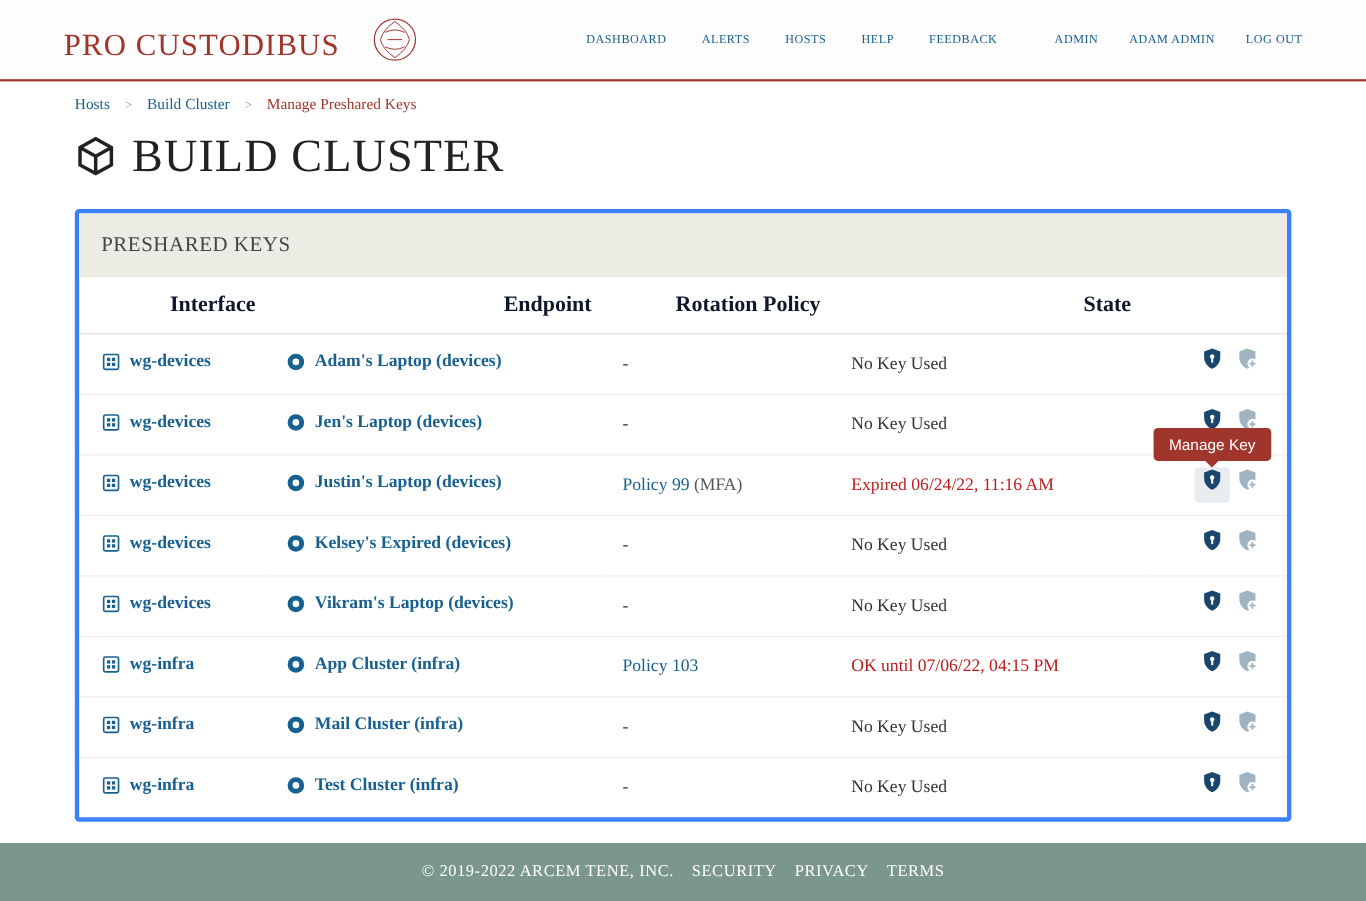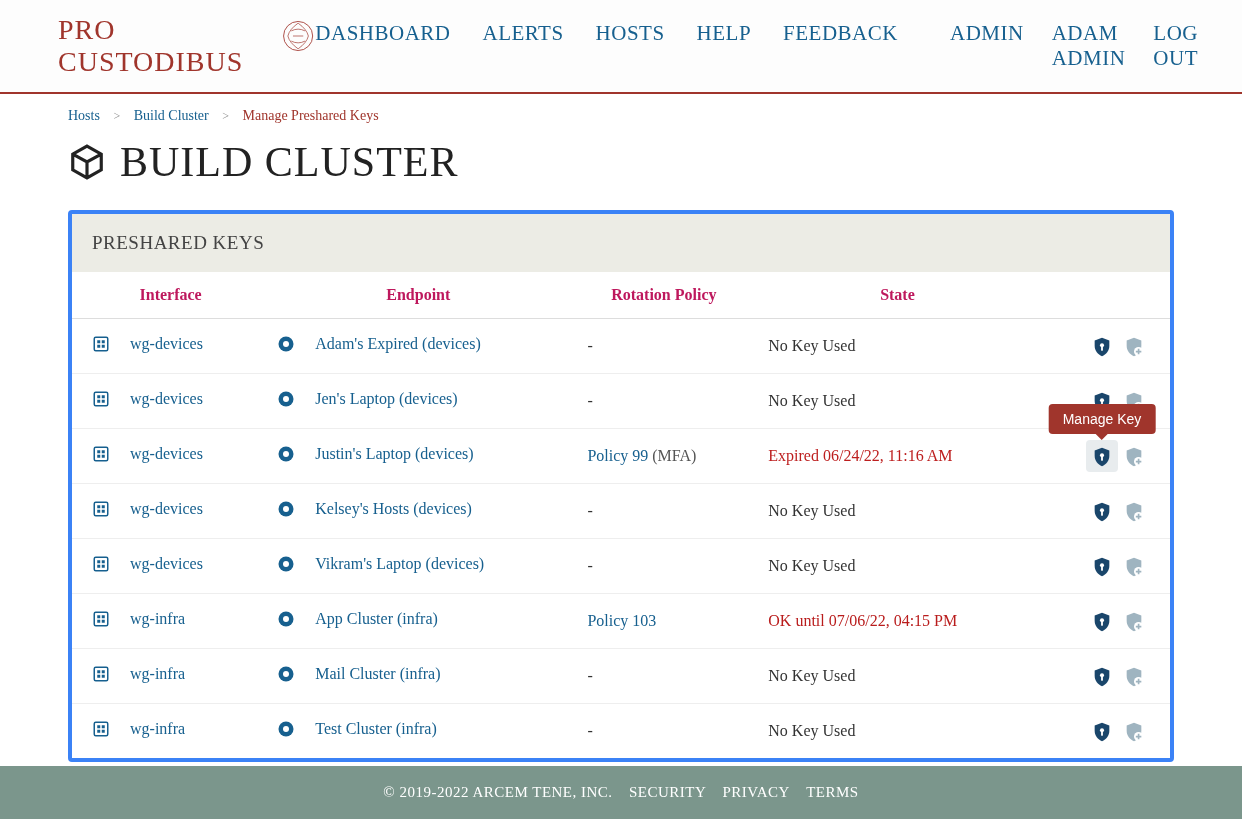--- a/index.html
+++ b/index.html
@@ -1,23 +1,23 @@
 <!DOCTYPE html>
 <html><head>
 <meta charset="utf-8">
 <style>
 * { box-sizing: border-box; margin: 0; padding: 0; }
 body { font-family: Georgia, 'Times New Roman', serif; background: #fff; color: #333; }
 
 
 .header { background: #fdfdfd; border-bottom: 2px solid #a0352c; padding: 14px 58px; display: flex; align-items: center; justify-content: space-between; }
-.brand { display: flex; align-items: flex-start; gap: 28px; }
+.brand { display: flex; align-items: flex-end; gap: 28px; }
 .brand-text { font-family: 'Trajan Pro', 'Palatino Linotype', Georgia, serif; font-size: 28px; letter-spacing: 1px; color: #a0352c; font-weight: 500; }
 .brand-logo { width: 44px; height: 44px; }
-.nav { display: flex; gap: 32px; font-family: 'Trajan Pro', 'Palatino Linotype', Georgia, serif; font-size: 21px; letter-spacing: 0.5px; }
+.nav { display: flex; gap: 32px; font-family: 'Trajan Pro', 'Palatino Linotype', Georgia, serif; font-size: 11px; letter-spacing: 0.5px; }
 .nav a { color: #17608f; text-decoration: none; cursor: pointer; }
 .nav-group2 { margin-left: 20px; display: flex; gap: 28px; }
 .nav-group2 a { color: #17608f; }
 
 
 .crumbs { padding: 14px 68px 4px; font-size: 14px; }
 .crumbs a { color: #17608f; text-decoration: none; cursor: pointer; }
 .crumbs .sep { color: #888; margin: 0 10px; font-size: 12px; }
 .crumbs .current { color: #a0352c; margin-top: 36px; }
 
@@ -25,32 +25,32 @@
 .page-title { display: flex; align-items: center; gap: 14px; padding: 10px 68px 24px; }
 .page-title h1 { font-family: 'Trajan Pro', 'Palatino Linotype', Georgia, serif; font-size: 42px; font-weight: 400; letter-spacing: 1px; color: #222; }
 .cube-icon { width: 38px; height: 38px; }
 
 
 .panel { margin: 0 68px 40px; border: 4px solid #3b82f6; border-radius: 4px; overflow: visible; }
 .panel-header { background: #ecece5; padding: 18px 20px; font-family: 'Trajan Pro', 'Palatino Linotype', Georgia, serif; font-size: 19px; letter-spacing: 0.5px; color: #444; }
 
 
 table { width: 100%; border-collapse: collapse; }
-th { text-align: center; padding: 14px 14px; font-size: 16px; font-weight: 700; color: #be185d; border-bottom: 1px solid #ddd; }
+th { text-align: right; padding: 14px 14px; font-size: 20px; font-weight: 700; color: #0f172a; border-bottom: 1px solid #ddd; }
 th:first-child { padding-left: 20px; }
 td { padding: 11px 14px; font-size: 16px; border-top: 1px solid #eee; vertical-align: middle; }
 td:first-child { padding-left: 20px; }
 .link { color: #17608f; text-decoration: none; cursor: pointer; }
-.icon-cell { display: inline-flex; align-items: center; gap: 20px; }
+.icon-cell { display: inline-flex; align-items: center; gap: 8px; font-weight: bold; }
 .iface-icon, .ep-icon { width: 18px; height: 18px; flex-shrink: 0; fill: #17608f; }
 .state-expired { color: #bd1e1e; }
 .state-ok { color: #b91c1c; }
 .muted { color: #555; }
 .actions { text-align: right; white-space: nowrap; padding-right: 20px; }
-.action-btn { display: inline-flex; align-items: flex-end; justify-content: center; width: 32px; height: 32px; border-radius: 4px; cursor: pointer; position: relative; }
+.action-btn { display: inline-flex; align-items: flex-start; justify-content: center; width: 32px; height: 32px; border-radius: 4px; cursor: pointer; position: relative; }
 .action-btn.highlight { background: #e8ecee; }
 .shield-icon { width: 22px; height: 22px; }
 .tooltip { position: absolute; bottom: 38px; left: 50%; transform: translateX(-50%); background: #a0352c; color: #fff; padding: 7px 14px; border-radius: 4px; font-size: 14px; white-space: nowrap; font-family: sans-serif; }
 .tooltip::after { content:''; position:absolute; top:100%; left:50%; transform:translateX(-50%); border:6px solid transparent; border-top-color:#a0352c; }
 
 
 .footer { position: fixed; bottom: 0; left: 0; right: 0; background: #7b968c; color: #fff; padding: 18px 16px; text-align: center; font-family: 'Trajan Pro', 'Palatino Linotype', Georgia, serif; font-size: 15px; letter-spacing: 0.5px; }
 .footer span, .footer a { color: #fff; margin: 0 6px; text-decoration: none; }
 
 .spacer { height: 90px; }
@@ -117,21 +117,21 @@
                 <rect x="7" y="13" width="4" height="4" fill="#17608f"></rect>
                 <rect x="13" y="13" width="4" height="4" fill="#17608f"></rect>
               </svg>
               <a class="link">wg-devices</a>
             </span></td>
           <td><span class="icon-cell">
               <svg class="ep-icon" viewBox="0 0 24 24">
                 <circle cx="12" cy="12" r="10" fill="#17608f"></circle>
                 <circle cx="12" cy="12" r="4" fill="#fff"></circle>
               </svg>
-              <a class="link">Adam's Expired (devices)</a>
+              <a class="link">Adam's Laptop (devices)</a>
             </span></td>
           <td><span>-</span></td>
           <td><span class="">No Key Used</span></td>
           <td class="actions"><span class="action-btn">
               <span><svg class="shield-icon" viewBox="0 0 24 24">
                   <path d="M12 2 L20 5 V11 C20 16 16.5 20.5 12 22 C7.5 20.5 4 16 4 11 V5 Z" fill="#1a466b"></path>
                   <circle cx="12" cy="10" r="2.2" fill="#fff"></circle>
                   <rect x="11" y="11" width="2" height="5" fill="#fff"></rect>
                 </svg></span>
             </span><span class="action-btn">
@@ -220,21 +220,21 @@
                 <rect x="7" y="13" width="4" height="4" fill="#17608f"></rect>
                 <rect x="13" y="13" width="4" height="4" fill="#17608f"></rect>
               </svg>
               <a class="link">wg-devices</a>
             </span></td>
           <td><span class="icon-cell">
               <svg class="ep-icon" viewBox="0 0 24 24">
                 <circle cx="12" cy="12" r="10" fill="#17608f"></circle>
                 <circle cx="12" cy="12" r="4" fill="#fff"></circle>
               </svg>
-              <a class="link">Kelsey's Hosts (devices)</a>
+              <a class="link">Kelsey's Expired (devices)</a>
             </span></td>
           <td><span>-</span></td>
           <td><span class="">No Key Used</span></td>
           <td class="actions"><span class="action-btn">
               <span><svg class="shield-icon" viewBox="0 0 24 24">
                   <path d="M12 2 L20 5 V11 C20 16 16.5 20.5 12 22 C7.5 20.5 4 16 4 11 V5 Z" fill="#1a466b"></path>
                   <circle cx="12" cy="10" r="2.2" fill="#fff"></circle>
                   <rect x="11" y="11" width="2" height="5" fill="#fff"></rect>
                 </svg></span>
             </span><span class="action-btn">

